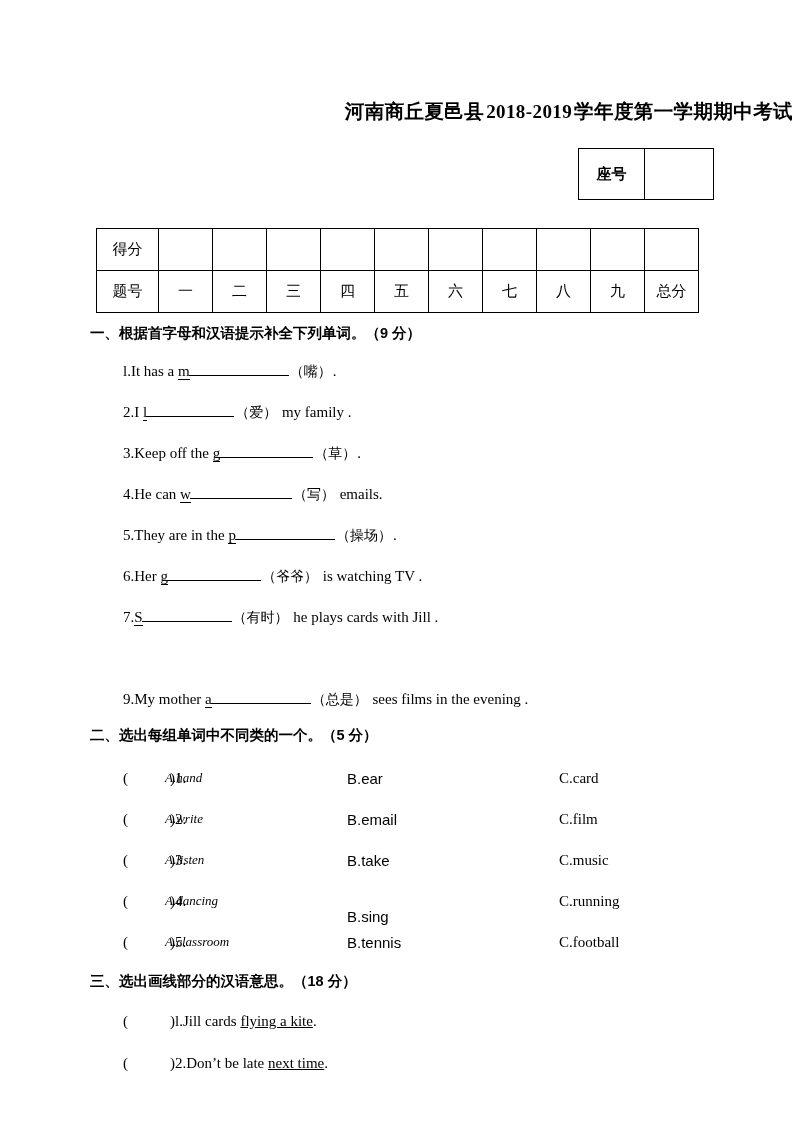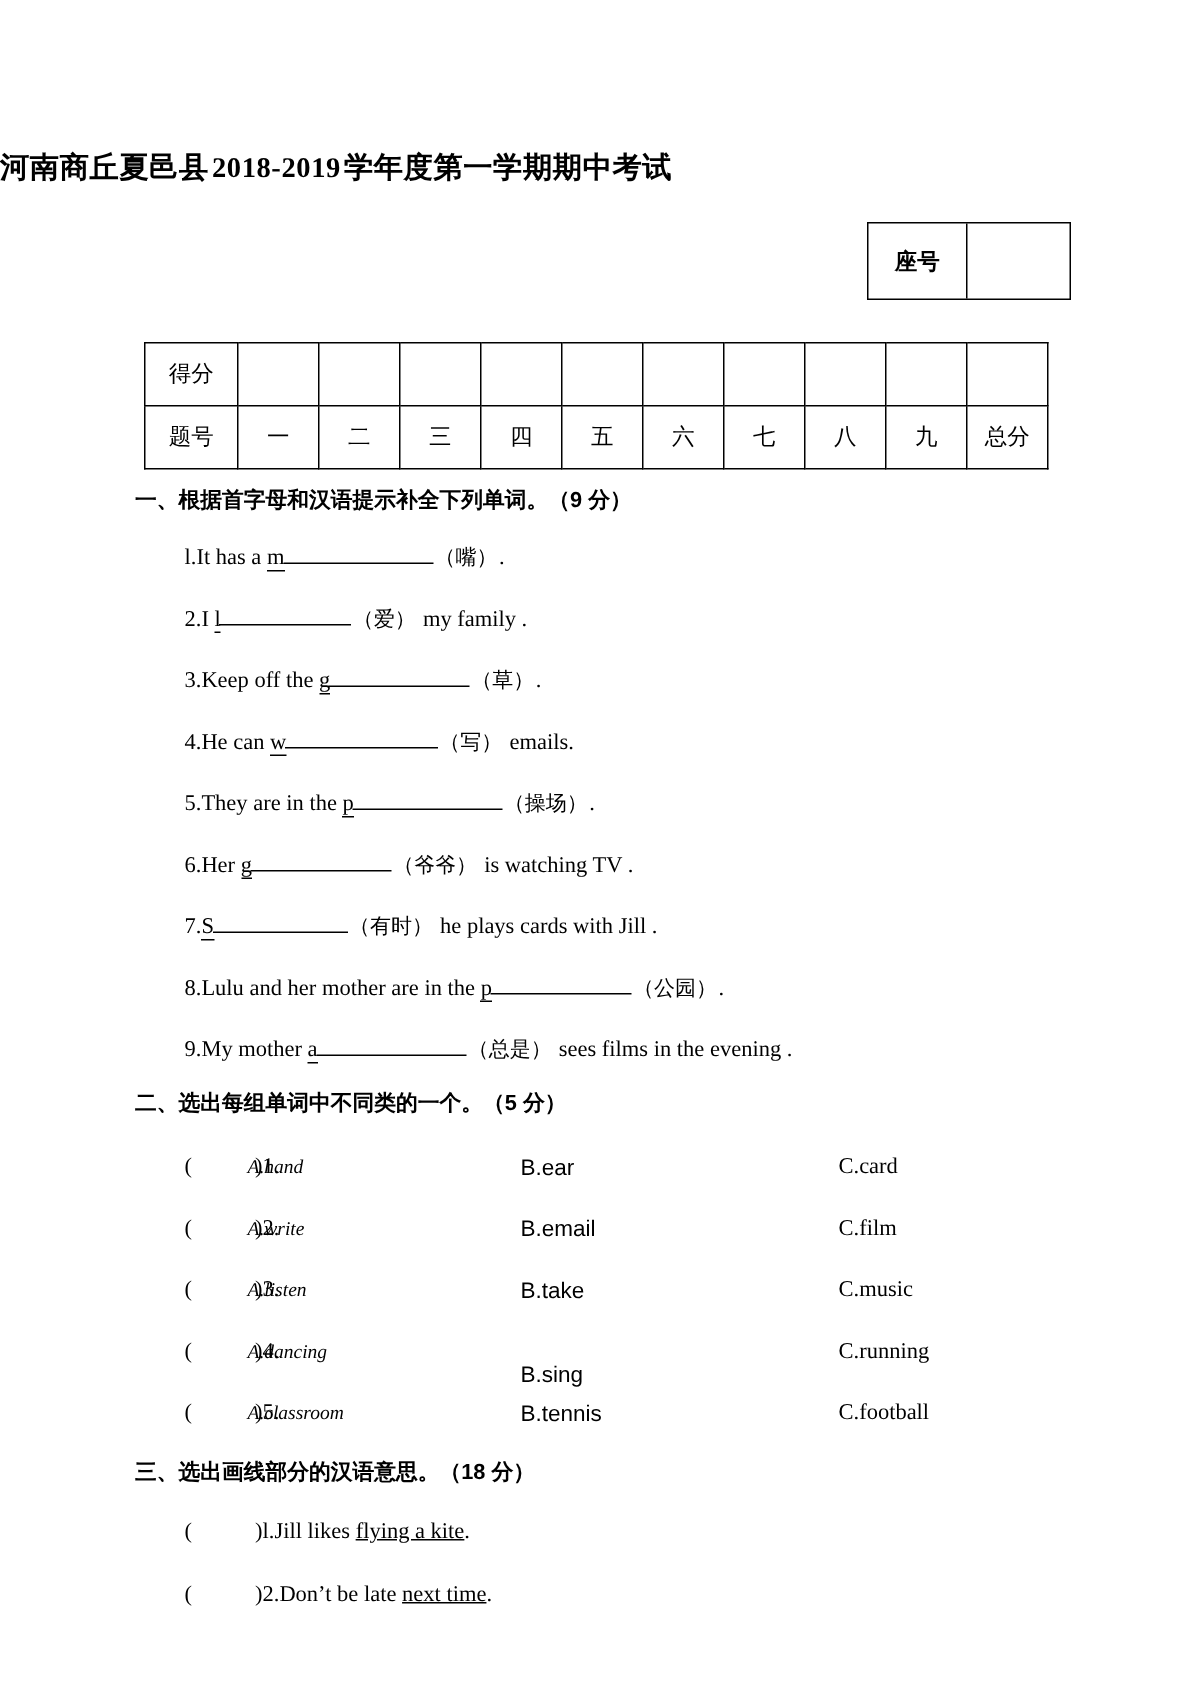--- a/index.html
+++ b/index.html
@@ -22,21 +22,21 @@
     width: 793px;
     height: 1122px;
   }
 
   
   .title-main {
     position: absolute;
     left: 0;
     top: 98px;
     width: 793px;
-    text-align: left;
+    text-align: right;
     font-family: "Liberation Sans", "DejaVu Sans", sans-serif;
     font-weight: bold;
     font-size: 19.5px;
     letter-spacing: 0.4px;
     white-space: nowrap;
   }
   .title-main .yr {
     font-family: "Liberation Serif", "DejaVu Serif", serif;
     font-weight: bold;
     font-size: 19px;
@@ -241,23 +241,20 @@
   </div>
 
   <div class="q-fill" style="top:566px;">
     <span>6.</span><span>Her </span><span class="lead">g</span><span class="blankline" style="width:94px;"></span><span class="cn">（爷爷）</span><span> is watching TV .</span>
   </div>
 
   <div class="q-fill" style="top:607px;">
     <span>7.</span><span></span><span class="lead">S</span><span class="blankline" style="width:90px;"></span><span class="cn">（有时）</span><span> he plays cards with Jill .</span>
   </div>
 
-  <div class="q-fill" style="top:648px;">
-    <span>8.</span><span>Lulu and her mother are in the </span><span class="lead">p</span><span class="blankline" style="width:94px;"></span><span class="cn">（公园）</span><span>.</span>
-  </div>
 
   <div class="q-fill" style="top:689px;">
     <span>9.</span><span>My mother </span><span class="lead">a</span><span class="blankline" style="width:100px;"></span><span class="cn">（总是）</span><span> sees films in the evening .</span>
   </div>
 
   <div class="section-head" style="top:726px;">二、选出每组单词中不同类的一个。（5 分）</div>
 
   <div class="q-choice" style="top:770px;">
     <span>(<span class="paren-open"></span>)</span><span>1.</span>
   </div>
@@ -289,20 +286,20 @@
   <div class="q-choice" style="top:934px;">
     <span>(<span class="paren-open"></span>)</span><span>5.</span>
   </div>
   <div class="opt-a" style="top:934px;">A.classroom</div>
   <div class="opt-b" style="top:934px;">B.tennis</div>
   <div class="opt-c" style="top:934px;">C.football</div>
 
   <div class="section-head" style="top:972px;">三、选出画线部分的汉语意思。（18 分）</div>
 
   <div class="q-choice" style="top:1013px;">
-    <span>(<span class="paren-open"></span>)</span><span>l.</span><span>Jill likes </span><span class="uline">flying a kite</span><span>.</span>
+    <span>(<span class="paren-open"></span>)</span><span>l.</span><span>Jill cards </span><span class="uline">flying a kite</span><span>.</span>
   </div>
 
   <div class="q-choice" style="top:1055px;">
     <span>(<span class="paren-open"></span>)</span><span>2.</span><span>Don’t be late </span><span class="uline">next time</span><span>.</span>
   </div>
 
 </div>
 
 </body></html>

